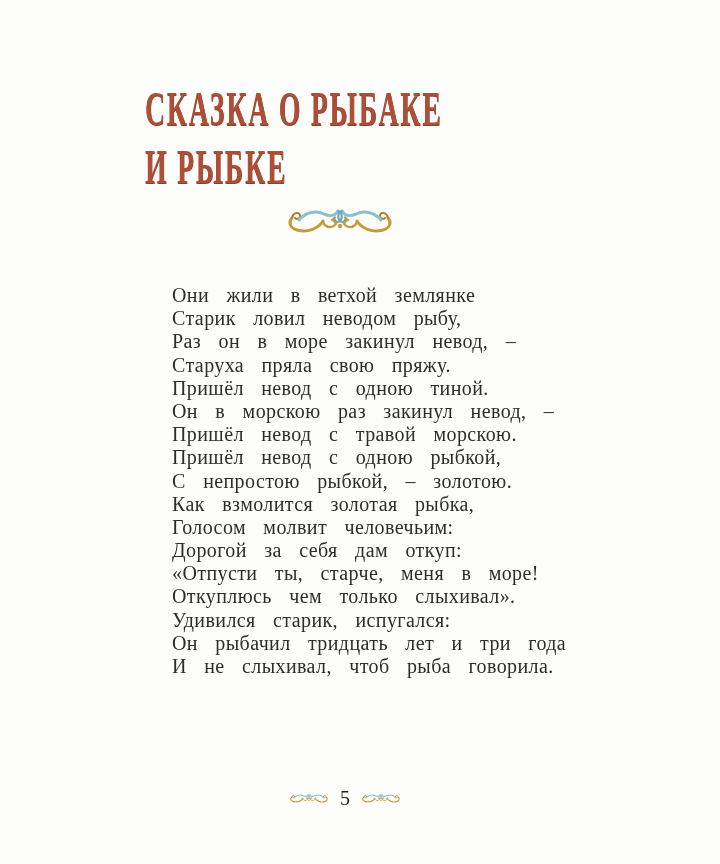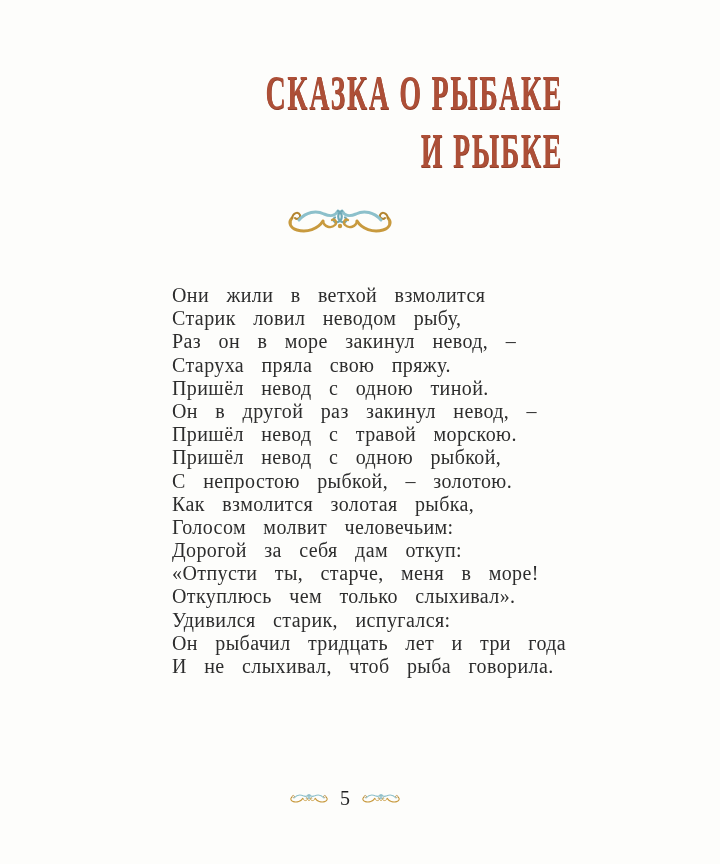--- a/index.html
+++ b/index.html
@@ -5,25 +5,24 @@
   html,body{margin:0;padding:0;}
   body{background:#ffffff;font-family:"Liberation Serif",serif;}
   .page{
     position:relative;
     width:720px;height:864px;
     background:#fdfdfb;
     overflow:hidden;
   }
   
   .title-block{
-    position:absolute;top:64px;left:0;width:690px;
-    text-align:right;
+    position:absolute;top:80px;left:0;width:690px;
+    text-align:left;
     color:#ad4f37;
     font-weight:bold;
-    margin-left:18px;
   }
   .title-line{
     display:block;
     font-size:48px;
     line-height:58px;
     letter-spacing:3px;
     white-space:nowrap;
     transform:scaleX(0.58);
     transform-origin:50% 50%;
     text-shadow:0.5px 0.5px 0 #8f3d28;
@@ -95,26 +94,26 @@
   </div>
 
   <div class="headpiece">
     <svg viewBox="0 0 110 30">
       <use href="#orn" xlink:href="#orn"></use>
     </svg>
   </div>
 
   <div class="poem">
     <div>
-        <div class="line">Они жили в ветхой взмолится</div>
+        <div class="line">Они жили в ветхой землянке</div>
         <div class="line">Старик ловил неводом рыбу,</div>
         <div class="line">Раз он в море закинул невод, –</div>
         <div class="line">Старуха пряла свою пряжу.</div>
         <div class="line">Пришёл невод с одною тиной.</div>
-        <div class="line">Он в другой раз закинул невод, –</div>
+        <div class="line">Он в морскою раз закинул невод, –</div>
         <div class="line">Пришёл невод с травой морскою.</div>
         <div class="line">Пришёл невод с одною рыбкой,</div>
         <div class="line">С непростою рыбкой, – золотою.</div>
         <div class="line">Как взмолится золотая рыбка,</div>
         <div class="line">Голосом молвит человечьим:</div>
         <div class="line">Дорогой за себя дам откуп:</div>
         <div class="line">«Отпусти ты, старче, меня в море!</div>
         <div class="line">Откуплюсь чем только слыхивал».</div>
         <div class="line">Удивился старик, испугался:</div>
         <div class="line">Он рыбачил тридцать лет и три года</div>

